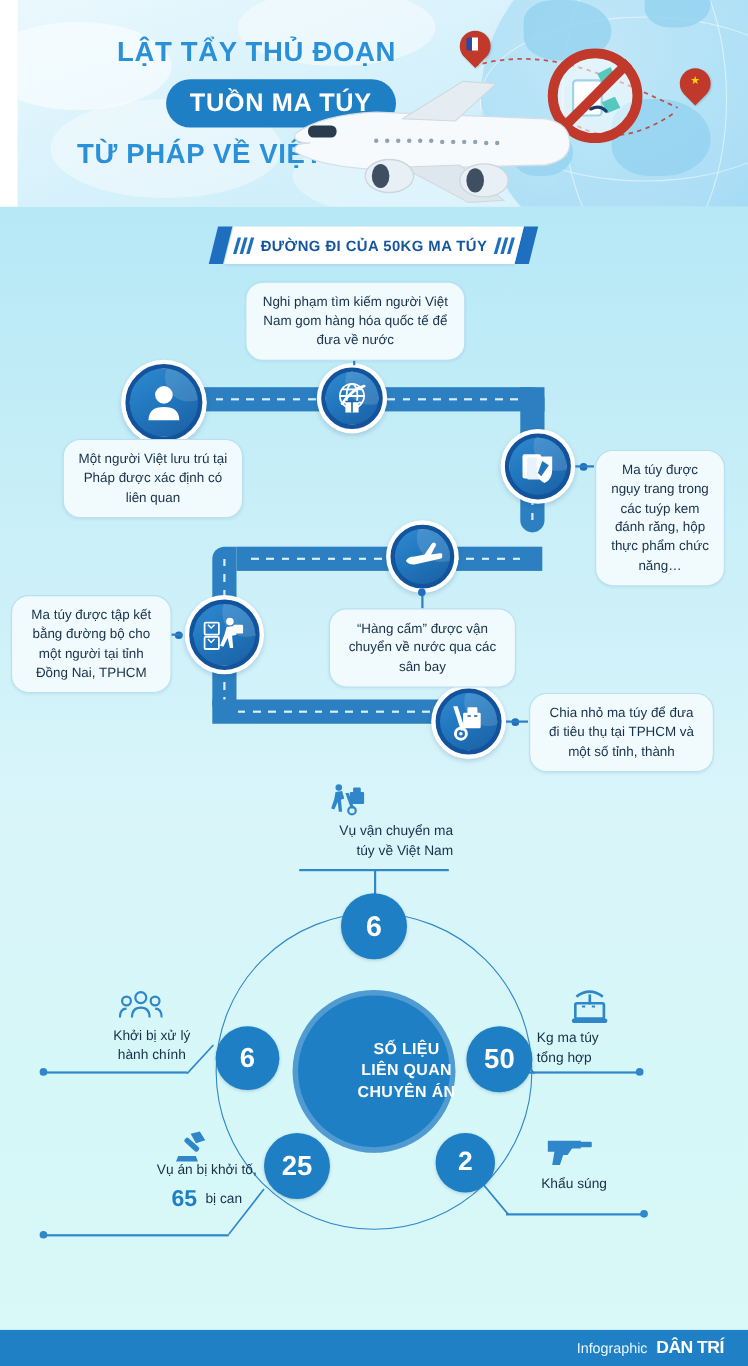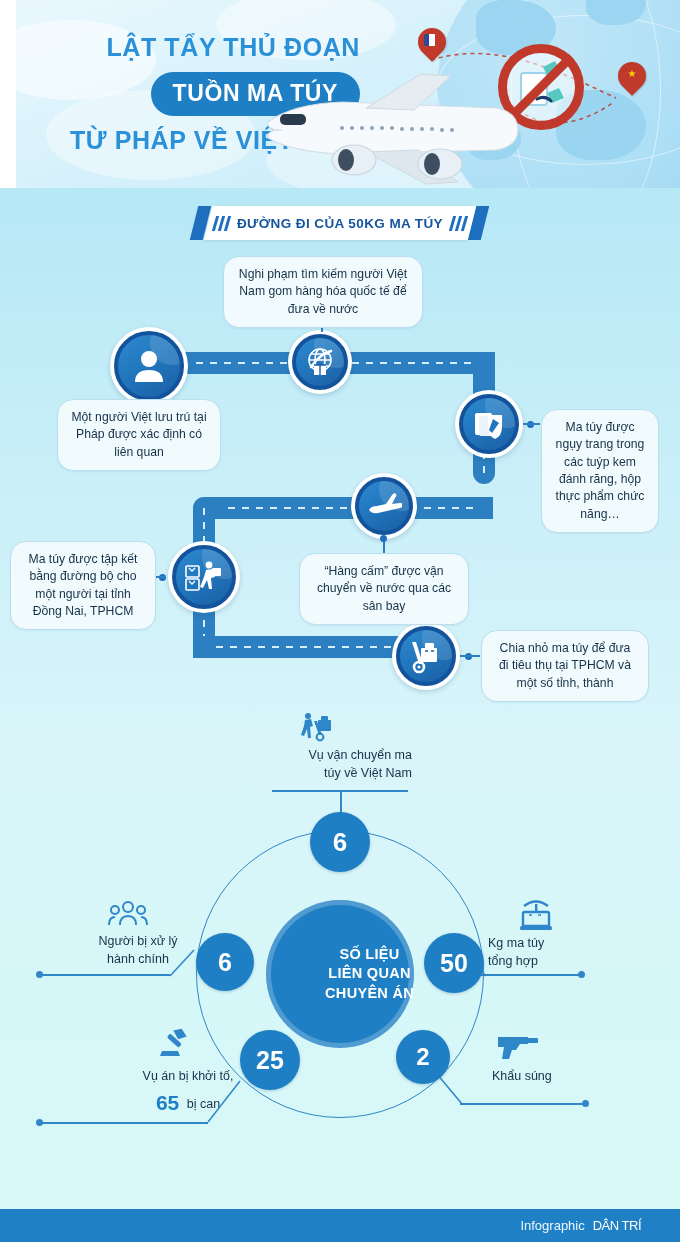--- a/index.html
+++ b/index.html
@@ -158,25 +158,25 @@
   .footnote {
     position: absolute; left: 46px; top: 1152px; width: 588px;
     text-align: center; font-size: 12.6px; line-height: 1.55; color: #16314a;
   }
   .footnote b { font-style: italic; font-weight: bold; }
 
   
   .footer {
     position: absolute; left: 0; top: 1209px; width: 680px; height: 33px;
     background: #2080c6; display: flex; align-items: center; justify-content: flex-end;
-    padding-right: 39px; gap: 8px;
+    padding-right: 22px; gap: 8px;
   }
   .footer-label { color: #eaf6ff; font-size: 13px; }
   .footer-brand {
-    color: #ffffff; font-size: 13px; font-weight: normal; letter-spacing: -.5px;
+    color: #ffffff; font-size: 16px; font-weight: bold; letter-spacing: -.5px;
     font-family: "Liberation Sans", sans-serif;
   }
 </style>
 </head>
 <body>
 
 <div class="page">
 
   <div class="header">
     <div class="cloud" style="left:-30px; top:20px; width:170px; height:80px;"></div>
@@ -415,21 +415,21 @@
 
     <svg width="40" height="28" viewBox="0 0 40 28" fill="none" stroke="#2f87c9" stroke-width="2" style="position:absolute; left:108px; top:200px;">
       <circle cx="20" cy="7" r="5"></circle>
       <path d="M12 25 q0 -9 8 -9 q8 0 8 9"></path>
       <circle cx="7" cy="10" r="4"></circle>
       <path d="M1 25 q0 -8 6 -8"></path>
       <circle cx="33" cy="10" r="4"></circle>
       <path d="M39 25 q0 -8 -6 -8"></path>
     </svg>
     <div class="stat-label" style="left:78px; top:233px; width:120px; text-align:center;">
-      <div>Người bị xử lý</div>
+      <div>Khởi bị xử lý</div>
       <div>hành chính</div>
     </div>
     <div class="leader-dot" style="left:36px; top:271px;"></div>
     <div class="leader" style="left:40px; top:274px; width:130px;"></div>
     <svg width="36" height="36" style="position:absolute; left:168px; top:244px;">
       <path d="M2 32 L26 6" stroke="#2f87c9" stroke-width="1.5" fill="none"></path>
     </svg>
     <div class="bubble" style="left:196px; top:233px; width:58px; height:58px; font-size:25px;">6</div>
 
     <svg width="40" height="34" viewBox="0 0 40 34" fill="#2f87c9" style="position:absolute; left:516px; top:198px;">
@@ -448,21 +448,21 @@
     <svg width="36" height="36" style="position:absolute; left:452px; top:244px;">
       <path d="M34 32 L10 6" stroke="#2f87c9" stroke-width="1.5" fill="none"></path>
     </svg>
     <div class="bubble" style="left:424px; top:233px; width:60px; height:60px; font-size:25px;">50</div>
 
     <svg width="38" height="34" viewBox="0 0 38 34" fill="#2f87c9" style="position:absolute; left:156px; top:327px;">
       <path d="M17 4 l8 -3 l6 7 l-8 4 z" transform="rotate(8 20 6)"></path>
       <rect x="10" y="11" width="16" height="5" rx="2" transform="rotate(42 18 14)"></rect>
       <path d="M4 29 h20 l-2 -5 h-16 z"></path>
     </svg>
-    <div class="stat-label" style="left:108px; top:368px; width:160px; text-align:center;">
+    <div class="stat-label" style="left:108px; top:355px; width:160px; text-align:center;">
       <div>Vụ án bị khởi tố,</div>
       <div style="margin-top:2px;">
         <span style="font-size:21px; font-weight:bold; color:#1f7fc4; vertical-align:-2px;">65</span>
         <span style="margin-left:4px;">bị can</span>
       </div>
     </div>
     <div class="leader-dot" style="left:36px; top:419px;"></div>
     <div class="leader" style="left:40px; top:422px; width:168px;"></div>
     <svg width="44" height="46" style="position:absolute; left:206px; top:377px;">
       <path d="M2 45 L34 4" stroke="#2f87c9" stroke-width="1.5" fill="none"></path>

